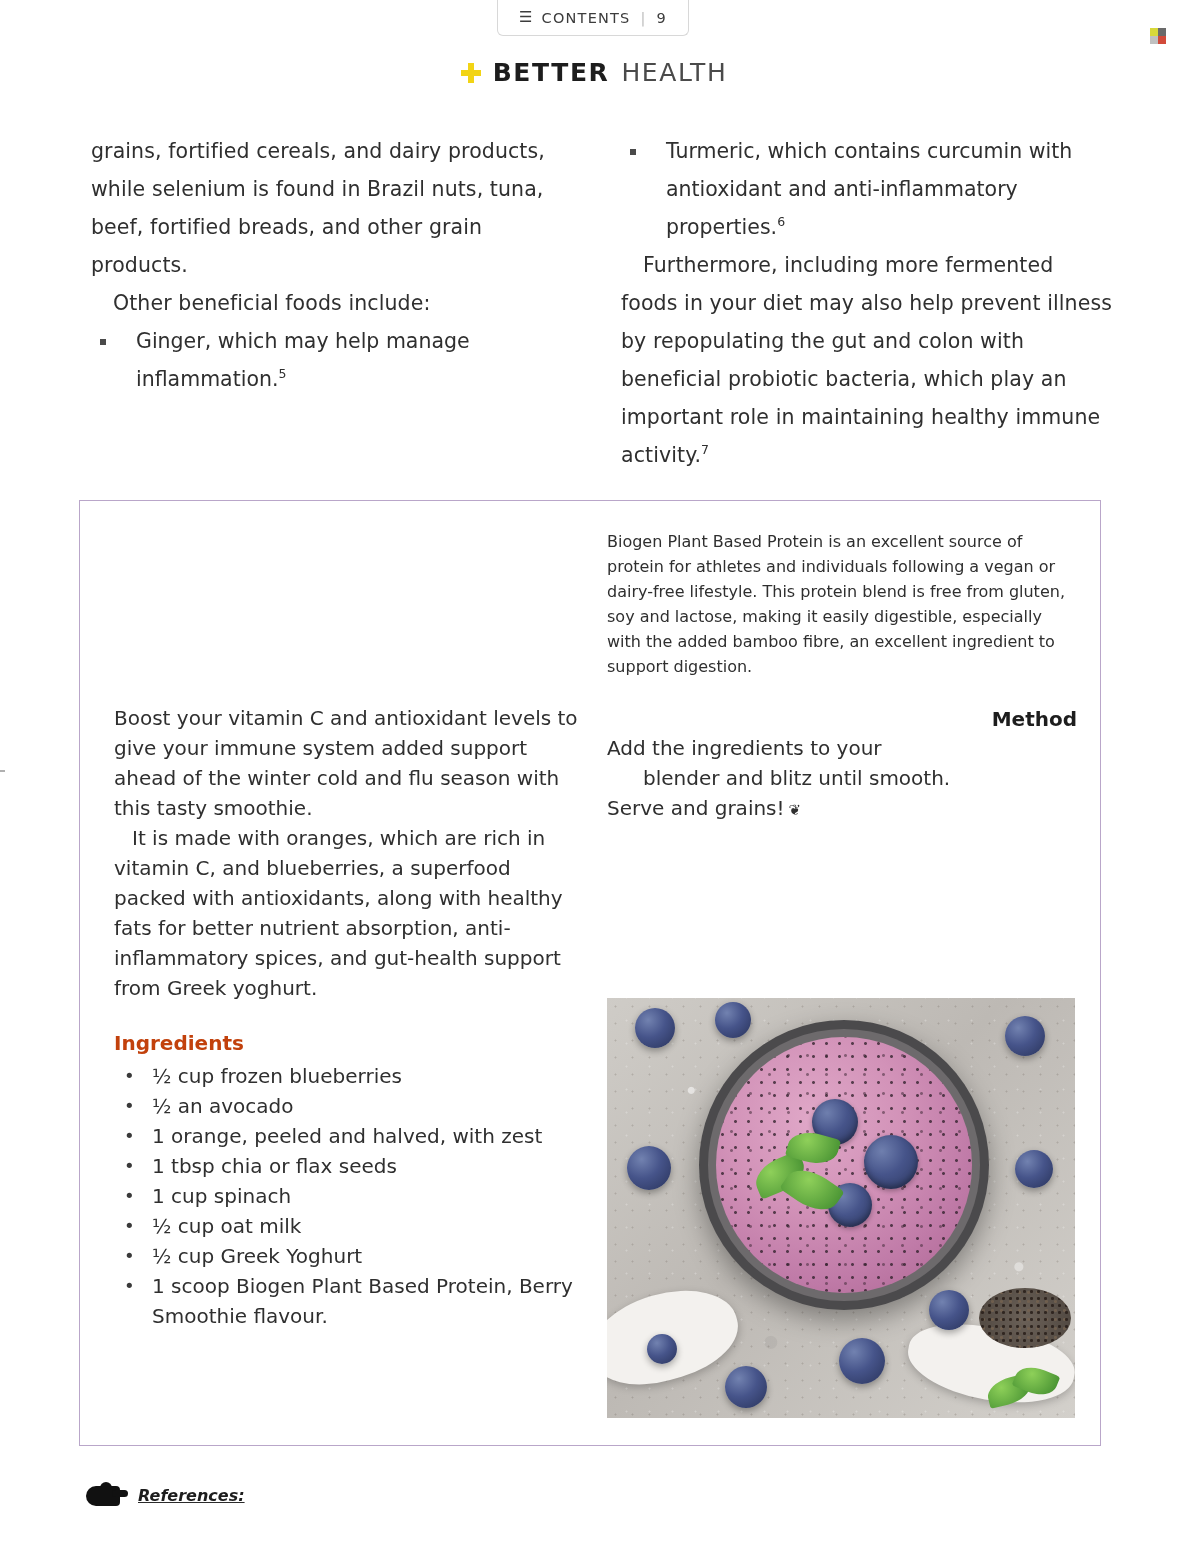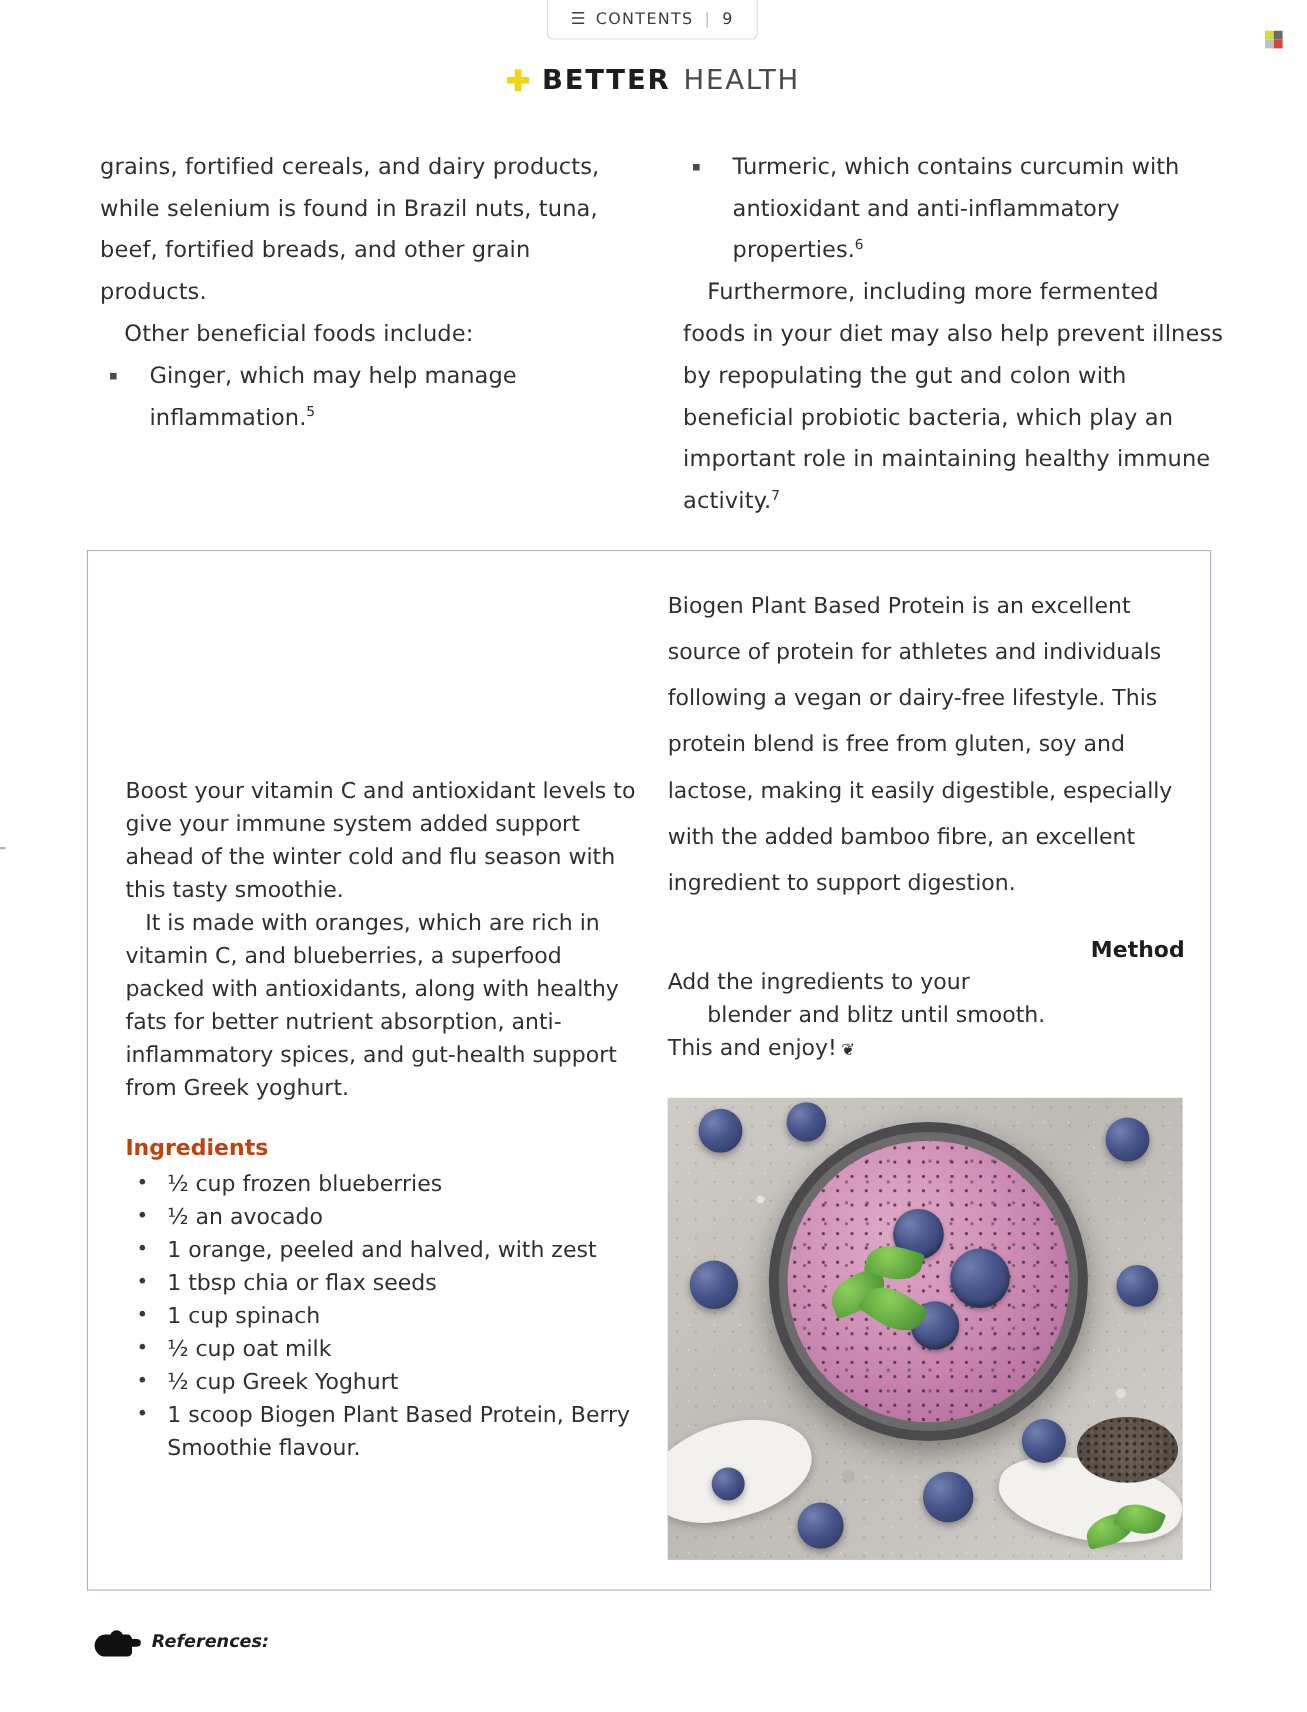--- a/index.html
+++ b/index.html
@@ -197,22 +197,22 @@
   }
 
   .recipe-right {
     position: absolute;
     left: 527px;
     top: 28px;
     width: 470px;
   }
   .recipe-right p.intro {
     margin: 0;
-    font-size: 20px;
-    line-height: 42px;
+    font-size: 16px;
+    line-height: 25px;
     color: #2f2f2f;
   }
   .method-heading {
     margin: 28px 0 0 0;
     font-size: 20px;
     font-weight: bold;
     color: #1d1d1d;
     text-align: right;
   }
   .method-body {
@@ -366,21 +366,23 @@
   }
   .mint-corner .m1 { left: 0;  top: 10px; width: 44px; height: 26px; transform: rotate(-14deg); }
   .mint-corner .m2 { left: 28px; top: 0;  width: 42px; height: 26px; transform: rotate(22deg); }
 
   
   .references {
     position: absolute;
     left: 86px;
     top: 1482px;
     display: flex;
+    align-items: center;
     gap: 10px;
+    text-decoration: underline;
   }
   .hand-icon {
     position: relative;
     width: 42px;
     height: 26px;
   }
   .hand-icon .palm {
     position: absolute;
     left: 0; top: 4px;
     width: 34px; height: 20px;
@@ -484,21 +486,21 @@
         <li>1 scoop Biogen Plant Based Protein, Berry Smoothie flavour.</li>
       </ul>
     </div>
 
     <div class="recipe-right">
       <p class="intro">Biogen Plant Based Protein is an excellent source of protein for athletes and individuals following a vegan or dairy-free lifestyle. This protein blend is free from gluten, soy and lactose, making it easily digestible, especially with the added bamboo fibre, an excellent ingredient to support digestion.</p>
       <div class="method-heading">Method</div>
       <p class="method-body">
         <span>Add the ingredients to your</span>
         <span class="ind">blender and blitz until smooth.</span>
-        <span>This and enjoy!</span><span class="method-end-mark">❦</span>
+        <span>Serve and grains!</span><span class="method-end-mark">❦</span>
       </p>
     </div>
 
     <div class="photo">
       <div class="bg"></div>
       <div class="speckle"></div>
 
       <div class="loose-berry lb1"></div>
       <div class="loose-berry lb2"></div>
       <div class="loose-berry lb3"></div>

